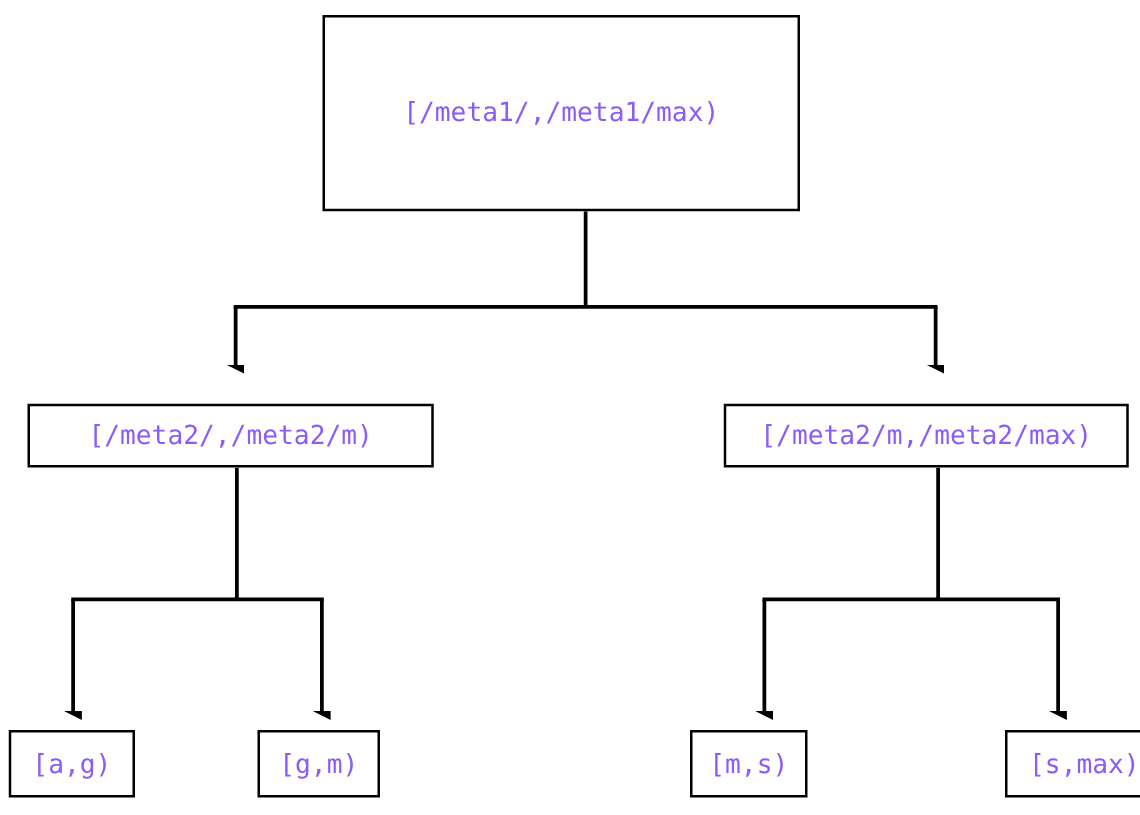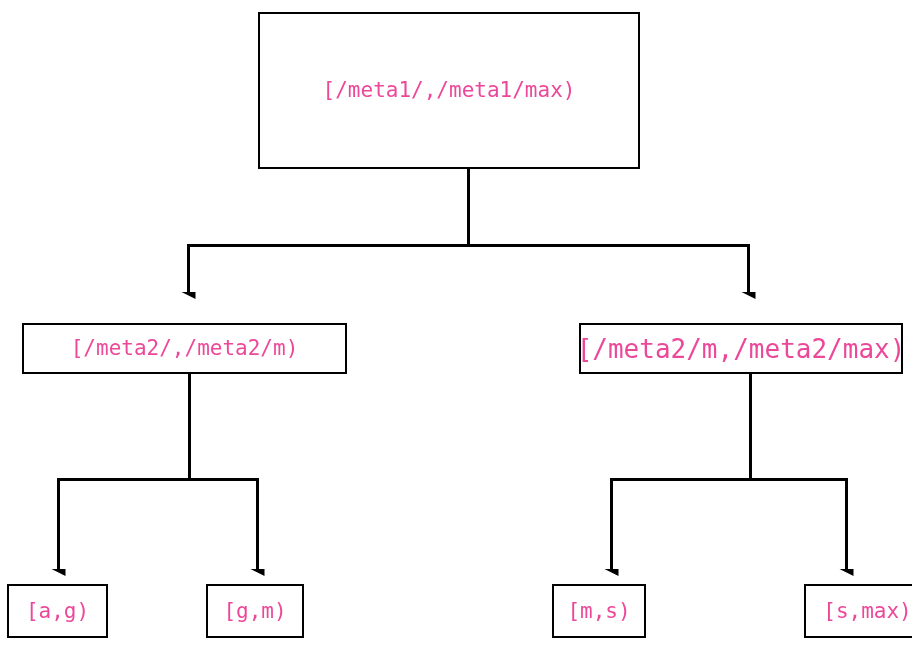--- a/index.html
+++ b/index.html
@@ -21,21 +21,21 @@
     left: 0;
     top: 0;
     width: 912px;
     height: 652px;
   }
   .node {
     position: absolute;
     box-sizing: border-box;
     border: 2px solid #000000;
     background: #ffffff;
-    color: #ec4899;
+    color: #8b5cf6;
     display: flex;
     align-items: center;
     justify-content: center;
     text-align: center;
     white-space: pre;
     line-height: 1;
   }
   .node-label {
     display: block;
     white-space: pre;
@@ -53,21 +53,21 @@
     width: 325px;
     height: 51px;
     font-size: 21px;
     text-align: right;
   }
   .node-l2-right {
     left: 579px;
     top: 323px;
     width: 324px;
     height: 51px;
-    font-size: 26px;
+    font-size: 21px;
   }
   .node-leaf {
     top: 584px;
     height: 54px;
     font-size: 21px;
   }
   .leaf-a-g   { left: 7px;   width: 101px; }
   .leaf-g-m   { left: 206px; width: 98px;  }
   .leaf-m-s   { left: 552px; width: 94px; }
   .leaf-s-max { left: 776px; width: 127px; margin-left: 28px; }

